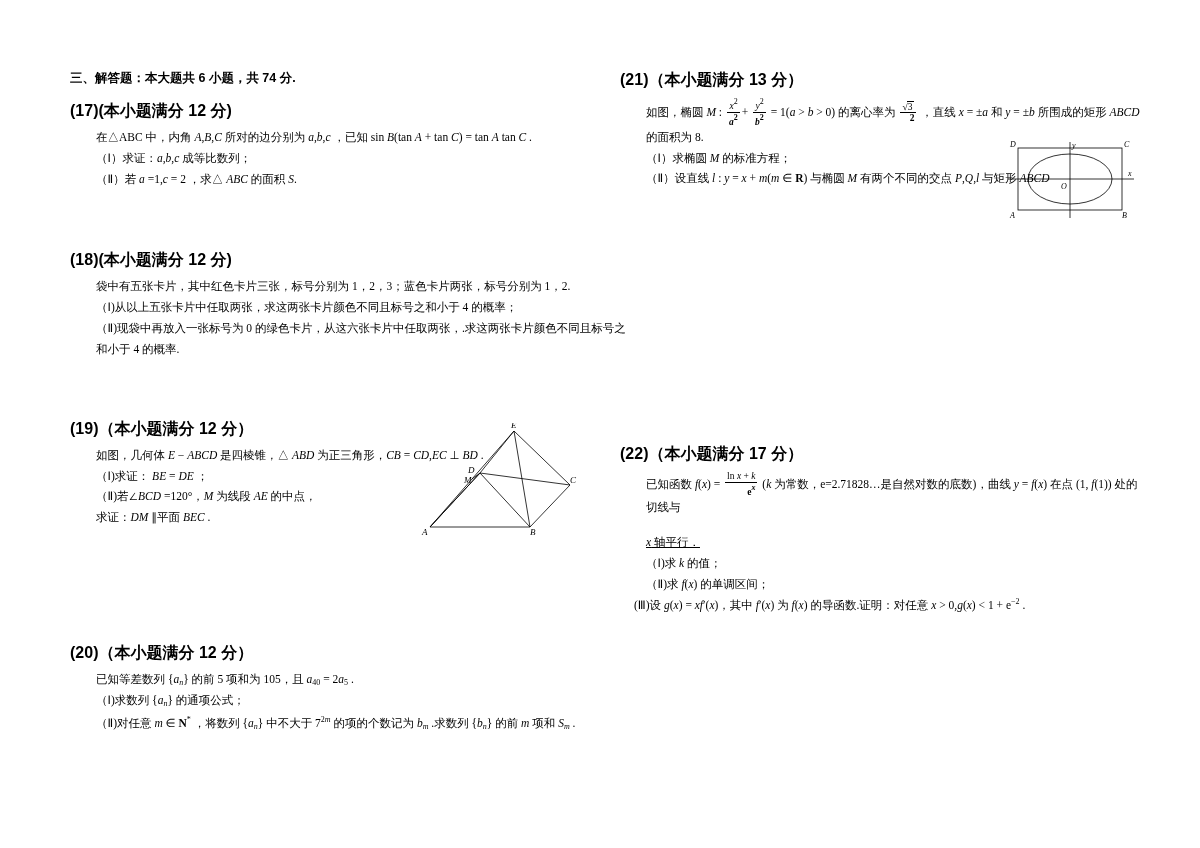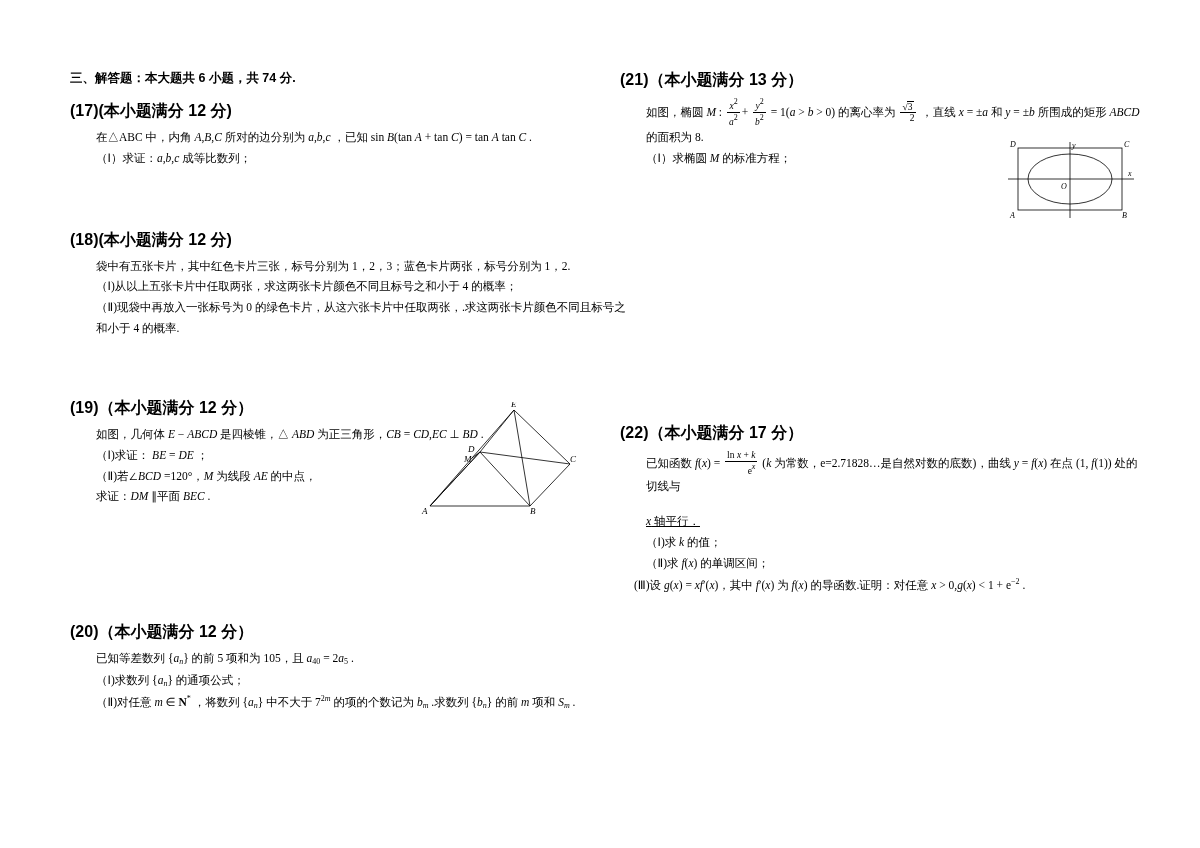--- a/index.html
+++ b/index.html
@@ -57,21 +57,21 @@
     display:inline-block;
     vertical-align:middle;
     text-align:right;
     font-size:9.5px;
     line-height:1.15;
     margin:0 2px;
     position:relative;
     top:-1px;
   }
   .frac .num{display:block;padding:0 2px;border-bottom:1px solid #000;}
-  .frac .den{display:block;padding:0 2px;}
+  .frac .den{display:block;padding:0 2px;font-weight:bold;}
 
   .sqrt{
     display:inline-block;
     border-top:1px solid #000;
     padding:0 2px 0 1px;
     margin-left:-1px;
   }
   .radsym{display:inline-block;}
 
   
@@ -97,20 +97,23 @@
 
     <div class="sec-head">三、解答题：本大题共 6 小题，共 74 分.</div>
 
     <div class="prob">
       <div class="prob-title">(17)(本小题满分 12 分)</div>
       <div class="line">
         在△ABC 中，内角 <i>A</i>,<i>B</i>,<i>C</i> 所对的边分别为 <i>a</i>,<i>b</i>,<i>c</i> ，已知 sin <i>B</i>(tan <i>A</i> + tan <i>C</i>) = tan <i>A</i> tan <i>C</i> .
       </div>
       <div class="line">
         （Ⅰ）求证：<i>a</i>,<i>b</i>,<i>c</i> 成等比数列；
+      </div>
+      <div class="line">
+        （Ⅱ）若 <i>a</i> =1,<i>c</i> = 2 ，求△ <i>ABC</i> 的面积 <i>S</i>.
       </div>
     </div>
 
     <div style="height:54px"></div>
 
     <div class="prob">
       <div class="prob-title">(18)(本小题满分 12 分)</div>
       <div class="line">
         袋中有五张卡片，其中红色卡片三张，标号分别为 1，2，3；蓝色卡片两张，标号分别为 1，2.
       </div>
@@ -194,20 +197,23 @@
       <div class="line wrap" style="margin-left:26px;">
         如图，椭圆 <i>M</i> :
         <span class="frac"><span class="num"><i>x</i><sup>2</sup></span><span class="den"><i>a</i><sup>2</sup></span></span>+
         <span class="frac"><span class="num"><i>y</i><sup>2</sup></span><span class="den"><i>b</i><sup>2</sup></span></span>
         = 1(<i>a</i> &gt; <i>b</i> &gt; 0) 的离心率为
         <span class="frac"><span class="num"><span class="radsym">√</span><span class="sqrt">3</span></span><span class="den">2</span></span>
         ，直线 <i>x</i> = ±<i>a</i> 和 <i>y</i> = ±<i>b</i> 所围成的矩形 <i>ABCD</i> 的面积为 8.
       </div>
       <div class="line">
         （Ⅰ）求椭圆 <i>M</i> 的标准方程；
+      </div>
+      <div class="line">
+        （Ⅱ）设直线 <i>l</i> : <i>y</i> = <i>x</i> + <i>m</i>(<i>m</i> ∈ <b>R</b>) 与椭圆 <i>M</i> 有两个不同的交点 <i>P</i>,<i>Q</i>,<i>l</i> 与矩形 <i>ABCD</i>
       </div>
 
       <svg class="fig21" viewBox="0 0 140 84" style="top:68px;">
         <g stroke="#000" stroke-width="0.8" fill="none">
           <rect x="18" y="10" width="104" height="62"></rect>
           <ellipse cx="70" cy="41" rx="42" ry="25"></ellipse>
           <line x1="70" y1="4" x2="70" y2="80"></line>
           <line x1="8" y1="41" x2="134" y2="41"></line>
         </g>
         <g font-family="Liberation Serif, serif" font-style="italic" font-size="8" fill="#000">

